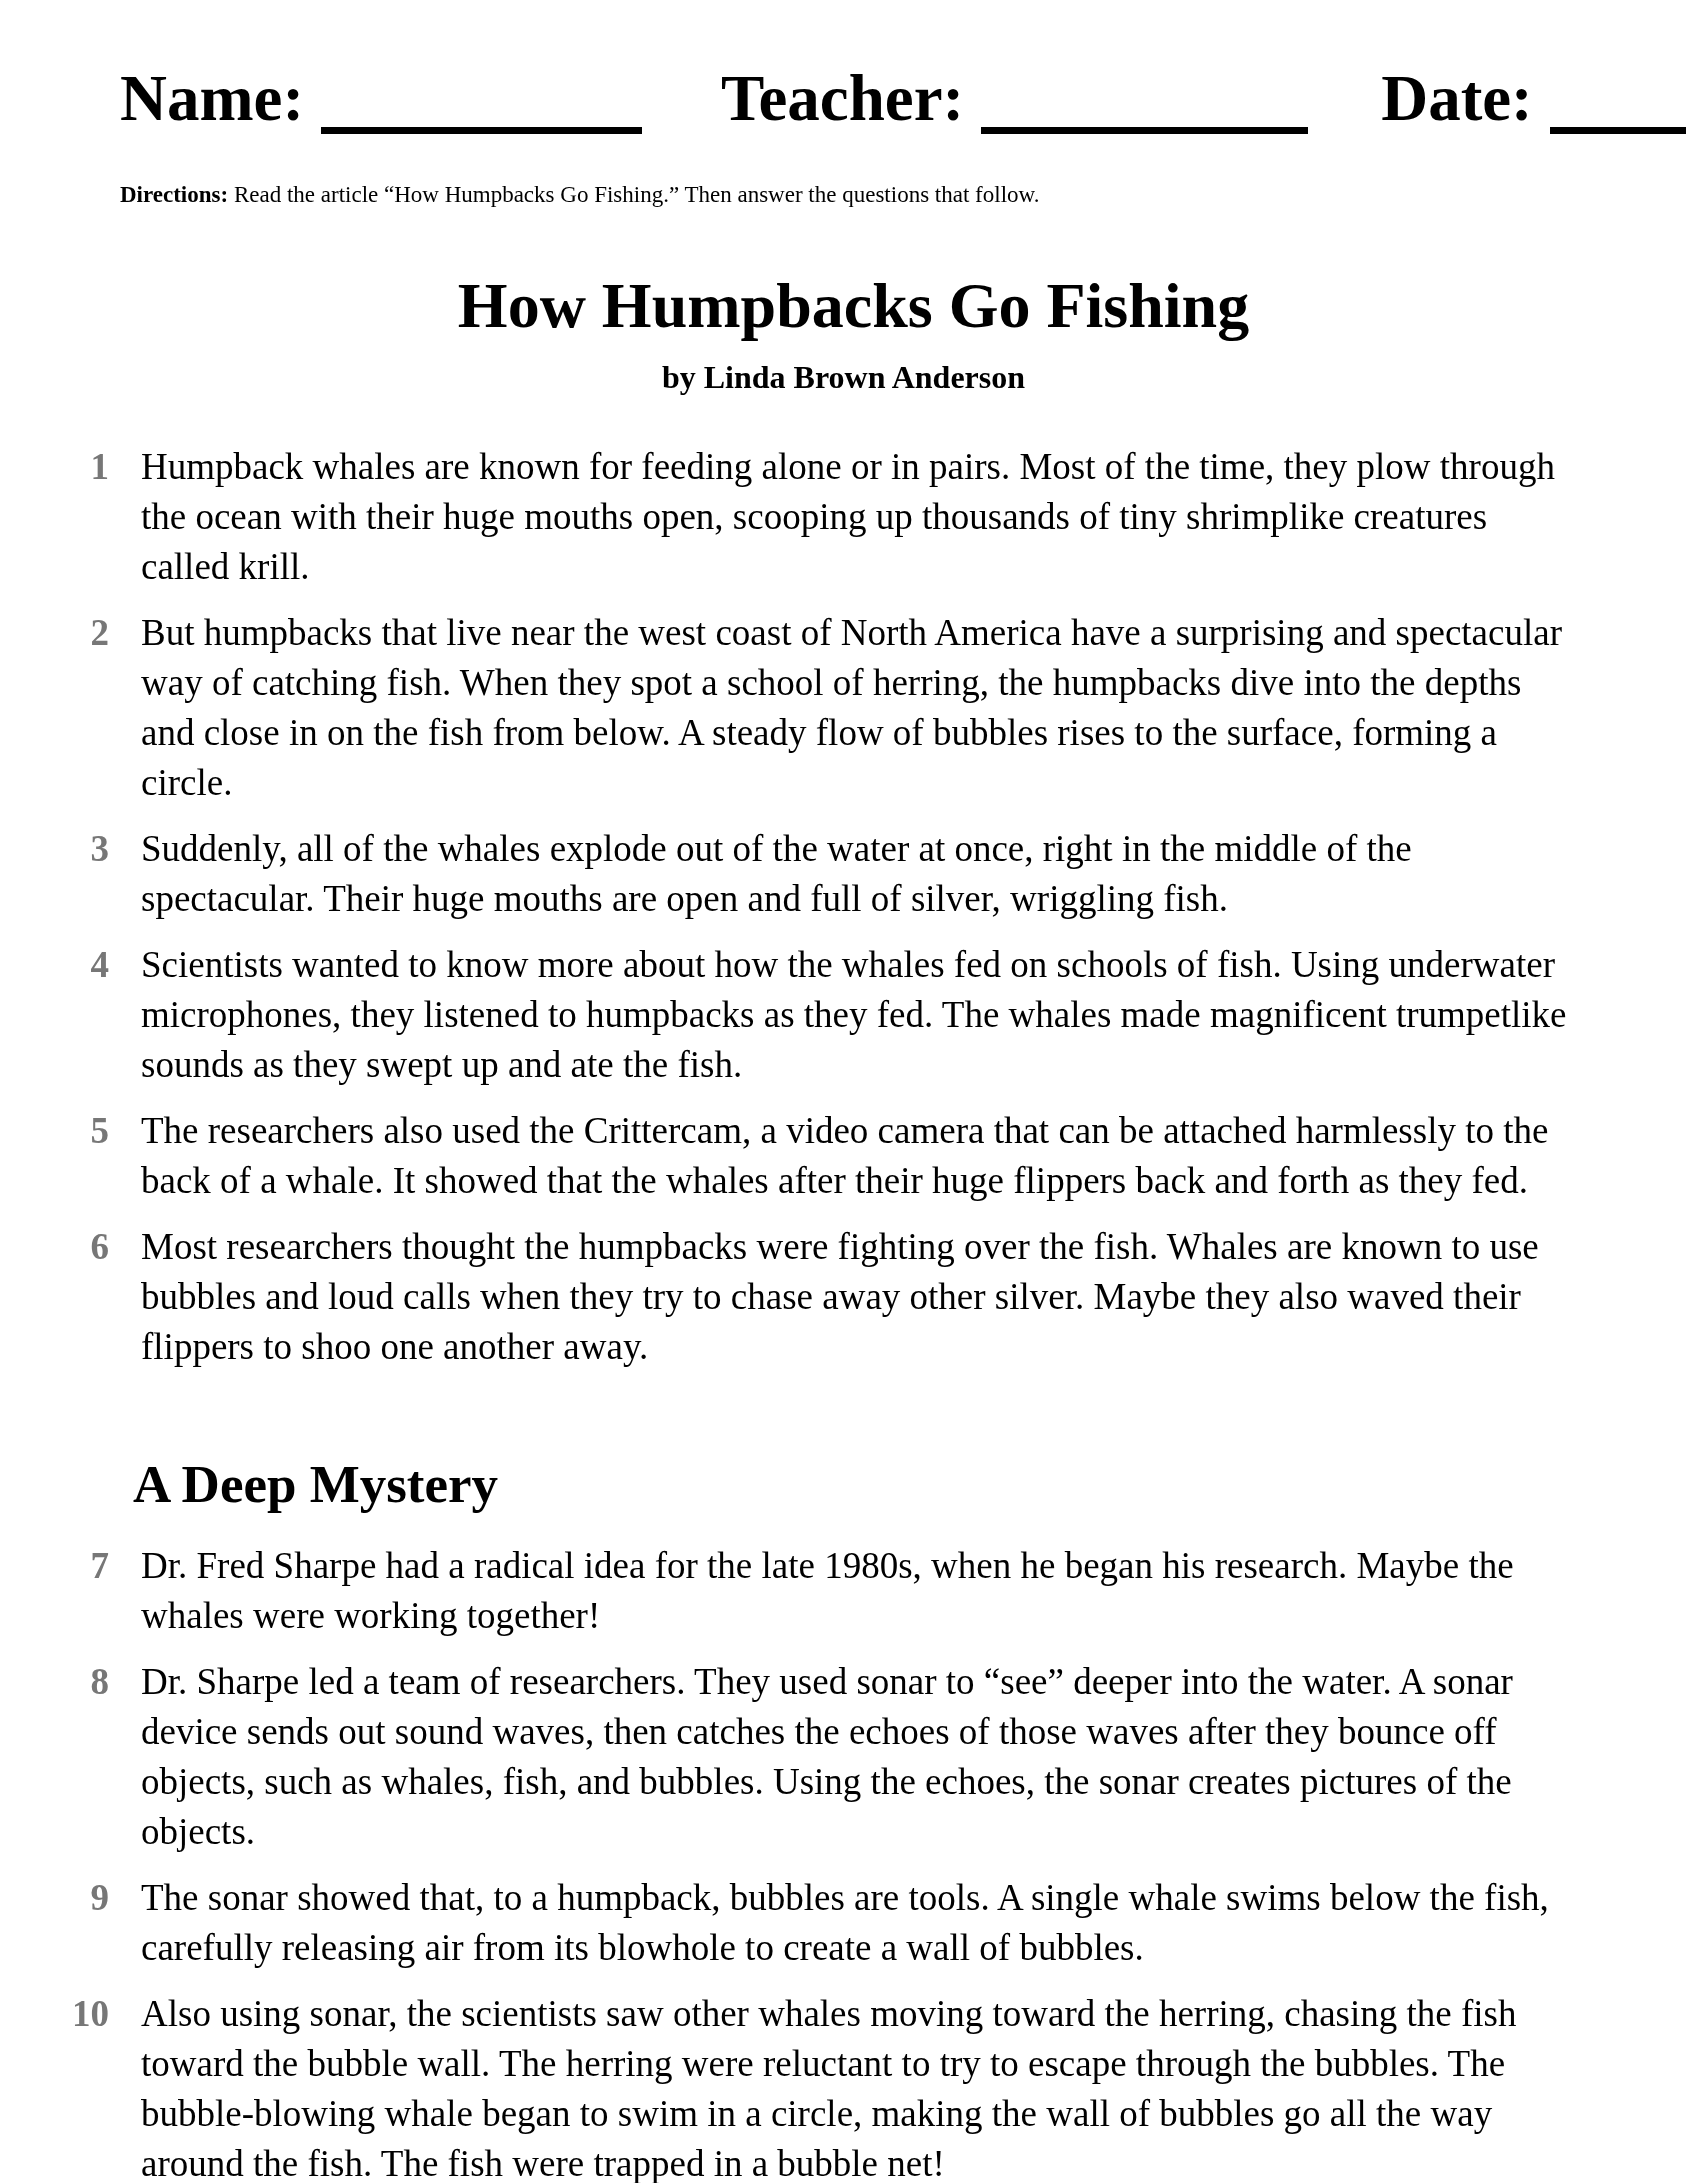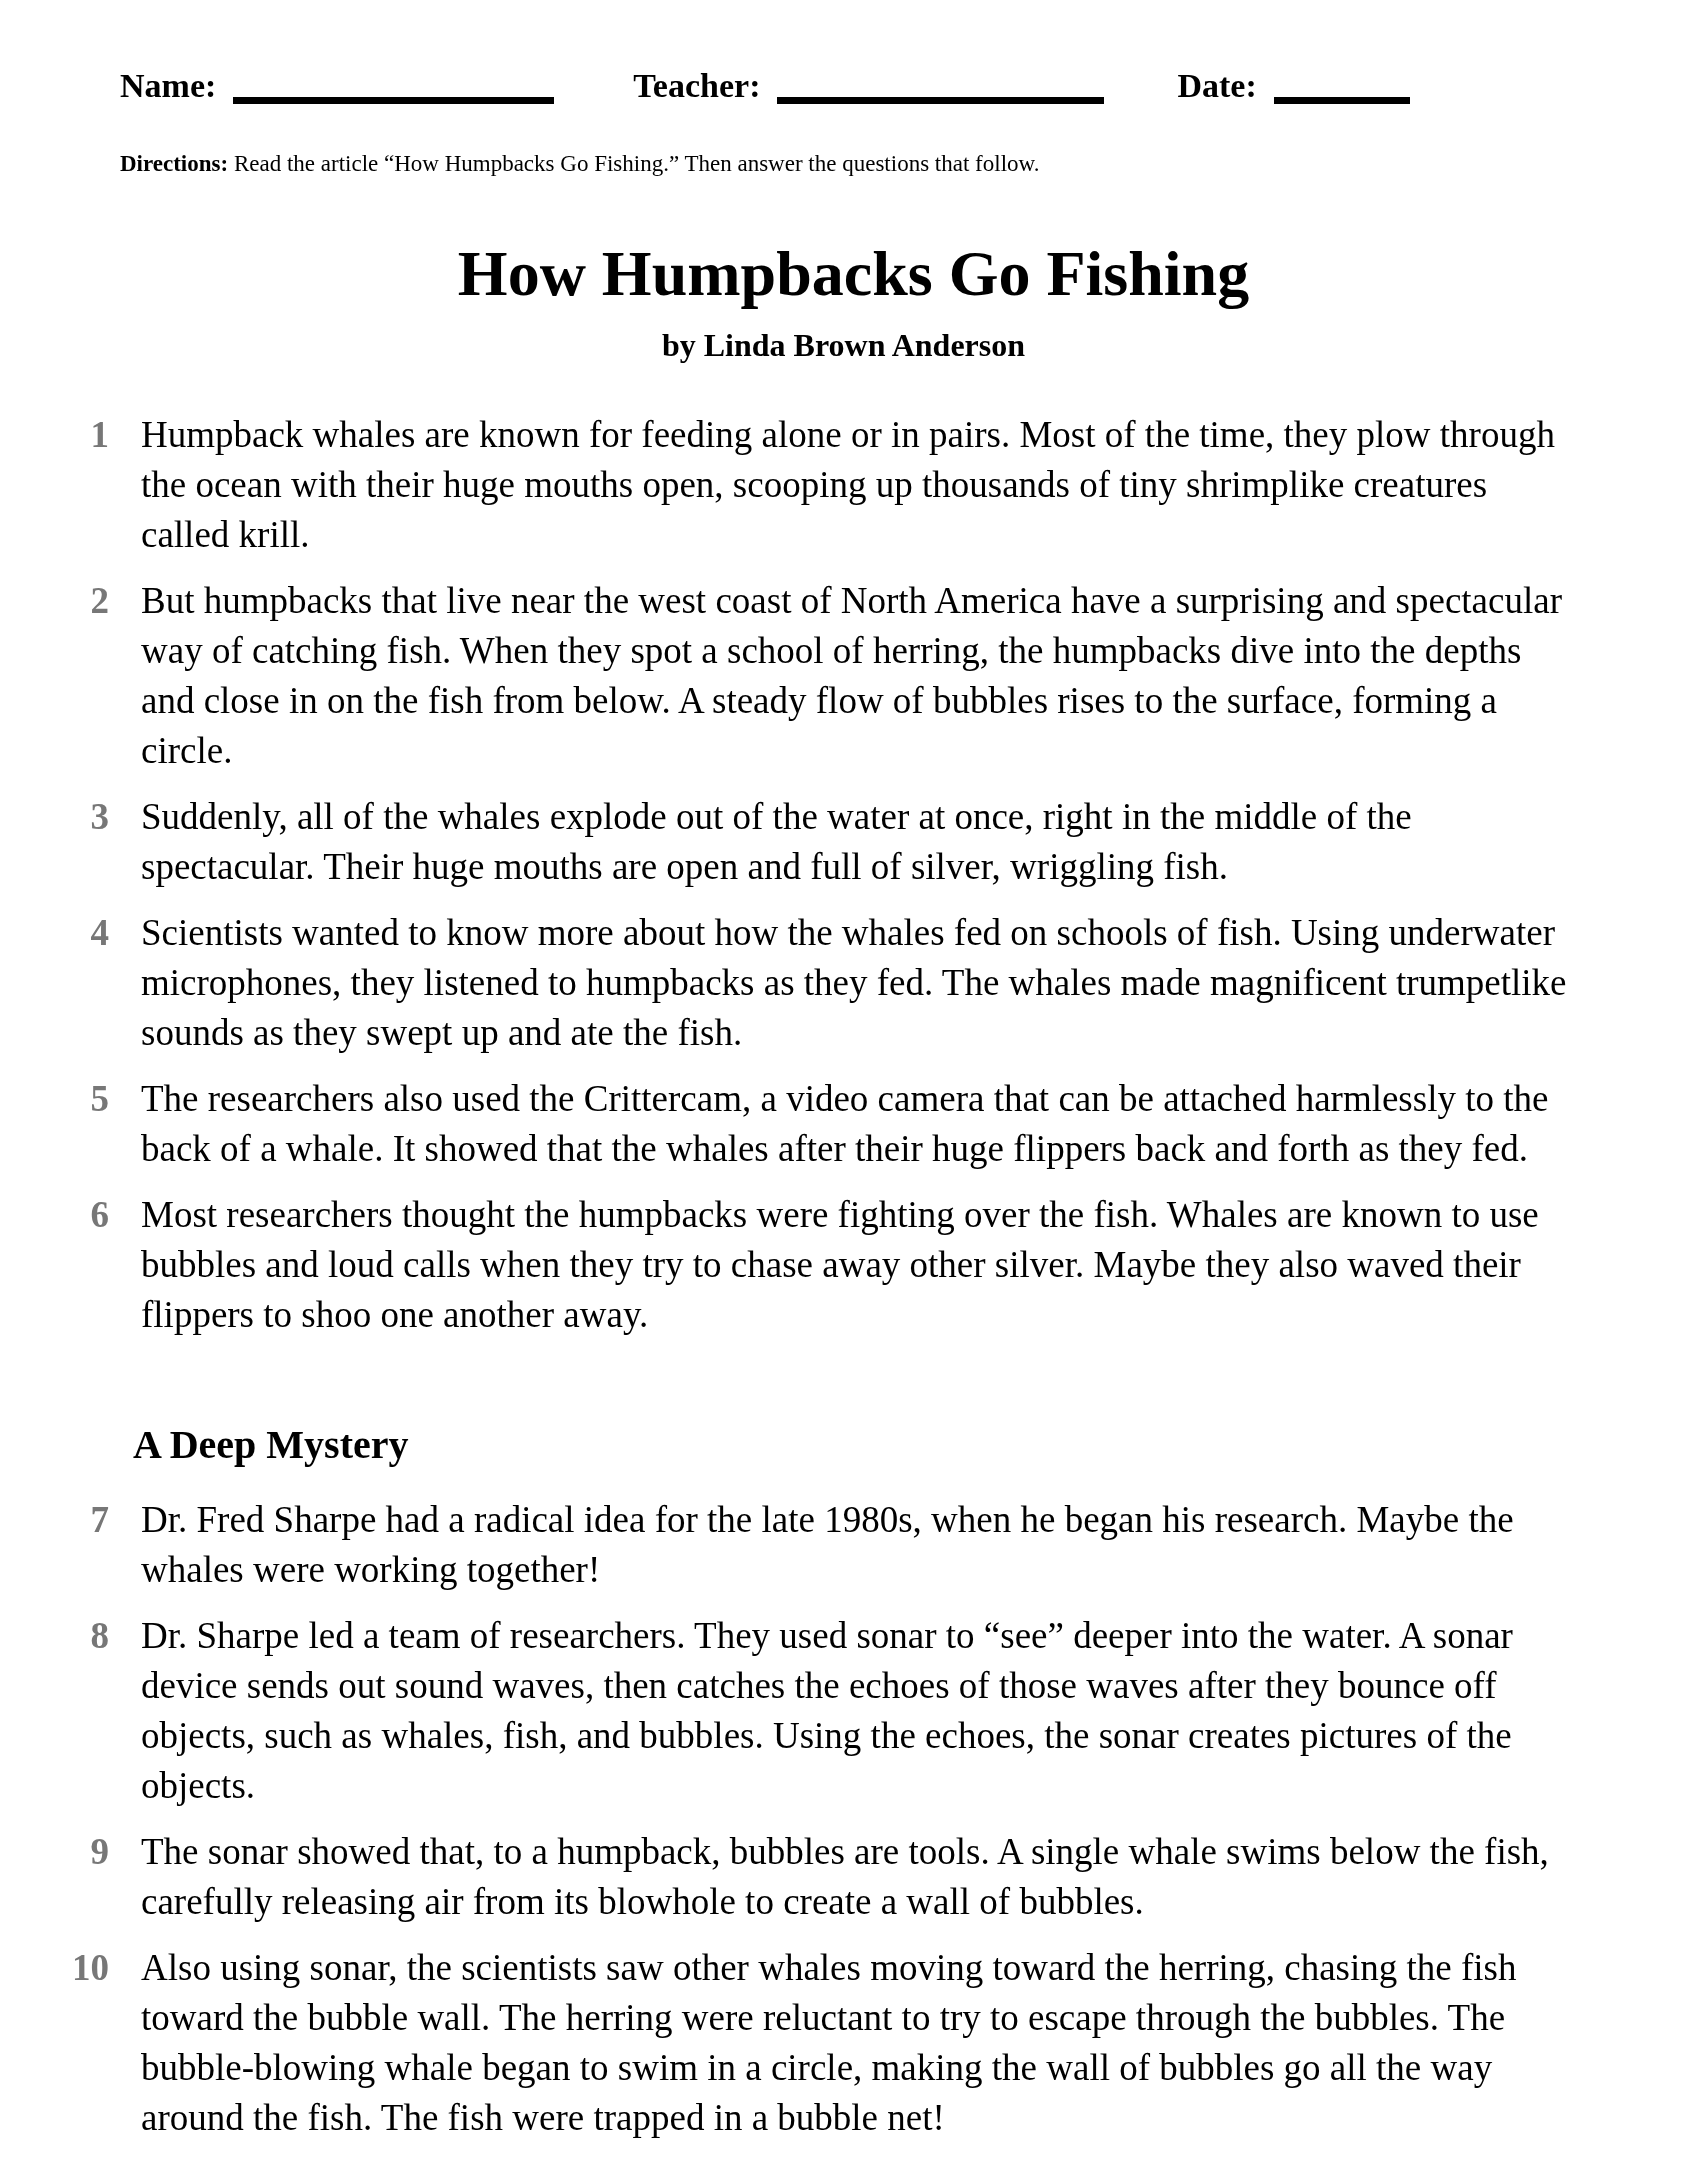--- a/index.html
+++ b/index.html
@@ -10,21 +10,21 @@
     color: #000000;
     font-family: "Liberation Serif", serif;
     overflow: hidden;
     position: relative;
     box-sizing: border-box;
   }
 
   
   .header-row {
     padding: 58px 0 0 120px;
-    font-size: 34px;
+    font-size: 65px;
     font-weight: bold;
     line-height: 1.25;
     white-space: nowrap;
   }
   .blank {
     display: inline-block;
     box-sizing: border-box;
     height: 46px;
     border-bottom: 7.3px solid #000000;
     vertical-align: text-bottom;
@@ -81,21 +81,21 @@
   }
   .ptext {
     flex: 1 1 auto;
     margin-left: 32px;
     font-size: 37px;
     line-height: 50px;
     white-space: pre-line;
   }
   .section-heading {
     margin: 83px 0 28px 133px;
-    font-size: 40px;
+    font-size: 53px;
     font-weight: bold;
     line-height: 1.1;
   }
 </style>
 </head>
 <body>
 
 <div class="page">
 
   <div class="header-row">

